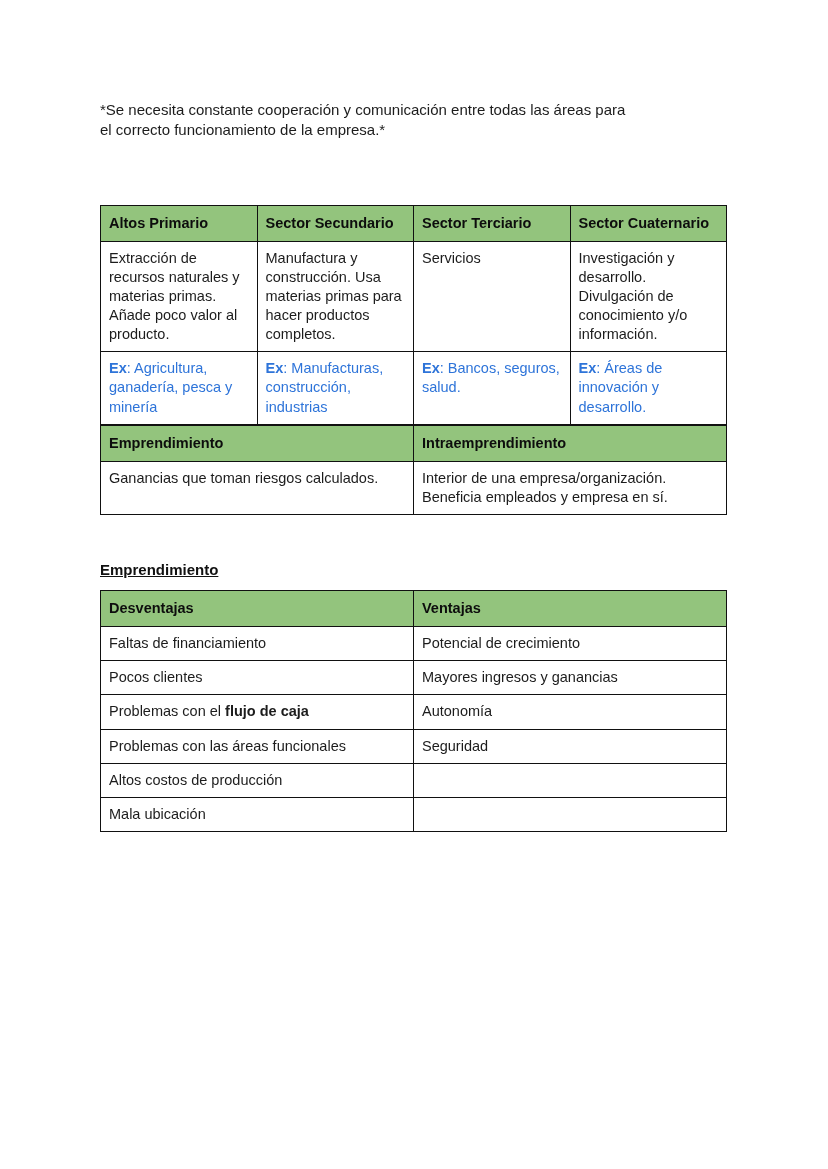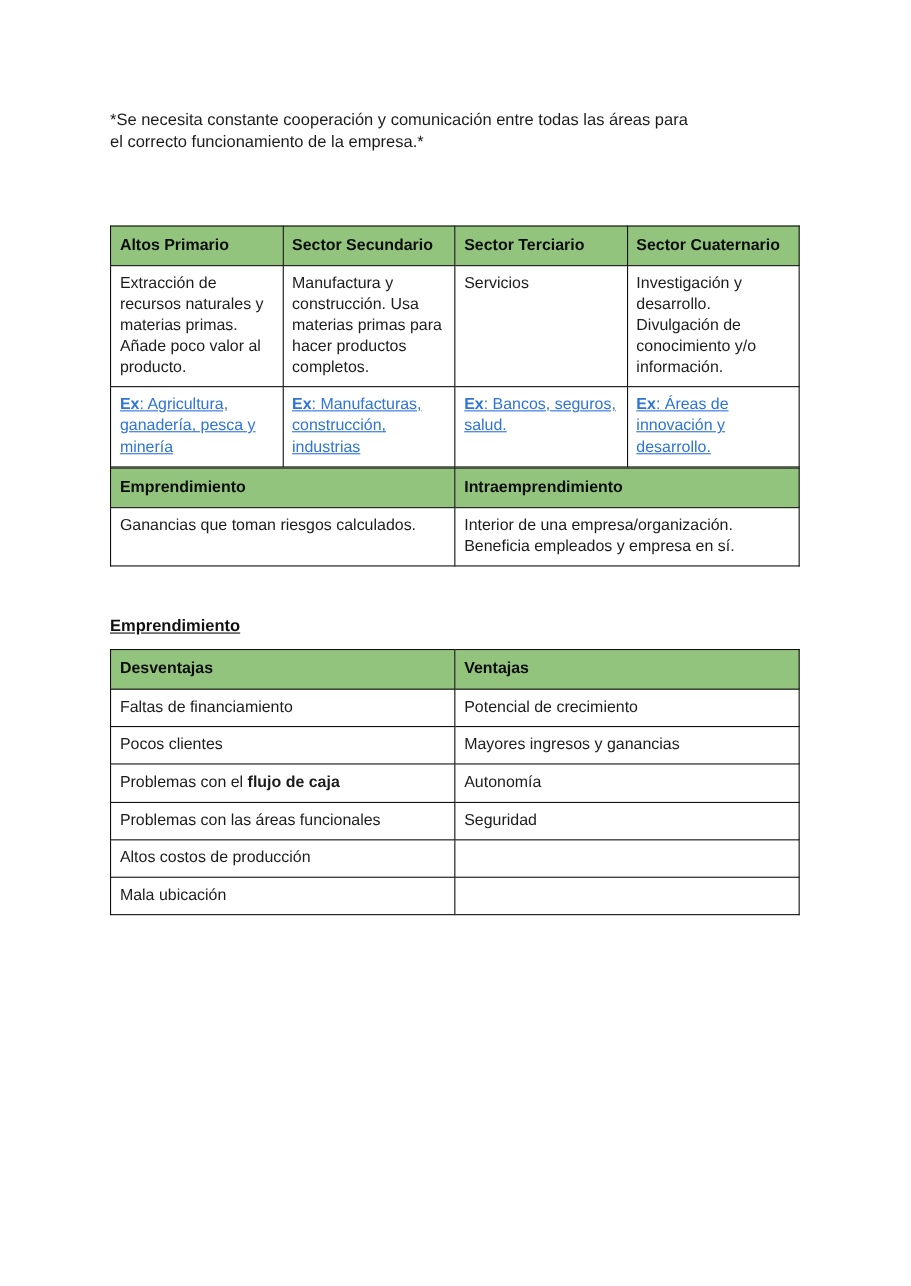--- a/index.html
+++ b/index.html
@@ -48,21 +48,20 @@
     word-wrap: break-word;
   }
   table.doc-table th {
     background: #93c47d;
     font-weight: bold;
     color: #0d0d0d;
     padding: 8px 8px;
   }
   table.doc-table td.blue {
     color: #2e74d9;
-    text-decoration: underline;
   }
   table.doc-table td.blue b { color: #2e74d9; }
 </style>
 </head>
 <body>
 
 <div class="page">
 
   <p class="note">*Se necesita constante cooperación y comunicación entre todas las áreas para el correcto funcionamiento de la empresa.*</p>
 

